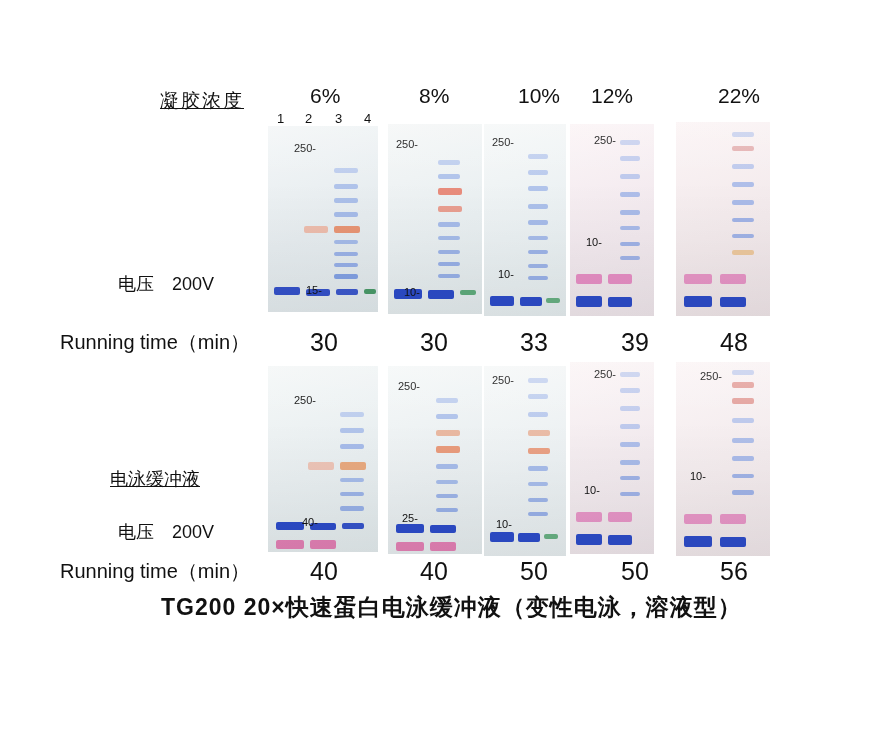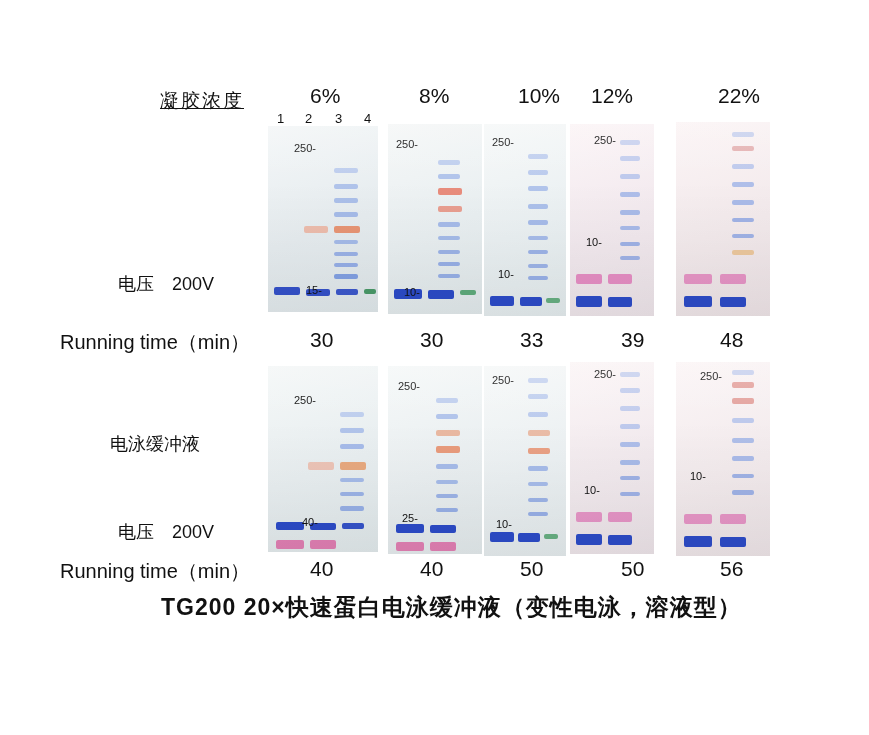--- a/index.html
+++ b/index.html
@@ -15,21 +15,21 @@
     position:absolute;left:0;top:0;width:869px;height:735px;
   }
 
   
   .lbl{position:absolute;white-space:nowrap;}
   .gelconc-label{font-size:19px;letter-spacing:2px;}
   .pct{font-size:21px;font-weight:400;}
   .lane-num{font-size:13px;}
   .side-label{font-size:18px;line-height:1.35;}
   .runtime-label{font-size:20px;}
-  .runtime-val{font-size:21px;}
+  .runtime-val{font-size:25px;}
   .caption{font-size:23px;font-weight:700;letter-spacing:1px;}
 
   
   .gel{
     position:absolute;
     overflow:hidden;
     background:#e9eef2;
   }
   .gel .bands{position:absolute;inset:0;}
   .band{position:absolute;border-radius:2px;filter:blur(0.6px);}
@@ -157,21 +157,21 @@
     </div>
   </div>
 
   <div class="lbl runtime-label" style="left:60px;top:329px;">Running time（min）</div>
   <div class="lbl runtime-val" style="left:310px;top:328px;">30</div>
   <div class="lbl runtime-val" style="left:420px;top:328px;">30</div>
   <div class="lbl runtime-val" style="left:520px;top:328px;">33</div>
   <div class="lbl runtime-val" style="left:621px;top:328px;">39</div>
   <div class="lbl runtime-val" style="left:720px;top:328px;">48</div>
 
-  <div class="lbl side-label" style="left:110px;top:432px;">电泳缓冲液</div>
+  <div class="lbl side-label" style="left:110px;top:467px;text-decoration:underline;">电泳缓冲液</div>
   <div class="lbl side-label" style="left:118px;top:520px;">电压　200V</div>
 
   <div class="gel" style="left:268px;top:366px;width:110px;height:186px;background:linear-gradient(160deg,#f4f7f7,#e8eef0 55%,#e0e8ea);">
     <div class="bands">
       <div class="band" style="left:8px;top:156px;width:28px;height:8px;background:#2343c6;opacity:.95;"></div>
       <div class="band" style="left:42px;top:157px;width:26px;height:7px;background:#2343c6;opacity:.95;"></div>
       <div class="band" style="left:74px;top:157px;width:22px;height:6px;background:#2343c6;opacity:.9;"></div>
       <div class="band" style="left:8px;top:174px;width:28px;height:9px;background:#e0539b;opacity:.7;"></div>
       <div class="band" style="left:42px;top:174px;width:26px;height:9px;background:#e0539b;opacity:.7;"></div>
       <div class="band" style="left:72px;top:140px;width:24px;height:5px;background:#7d9be3;opacity:.75;"></div>

